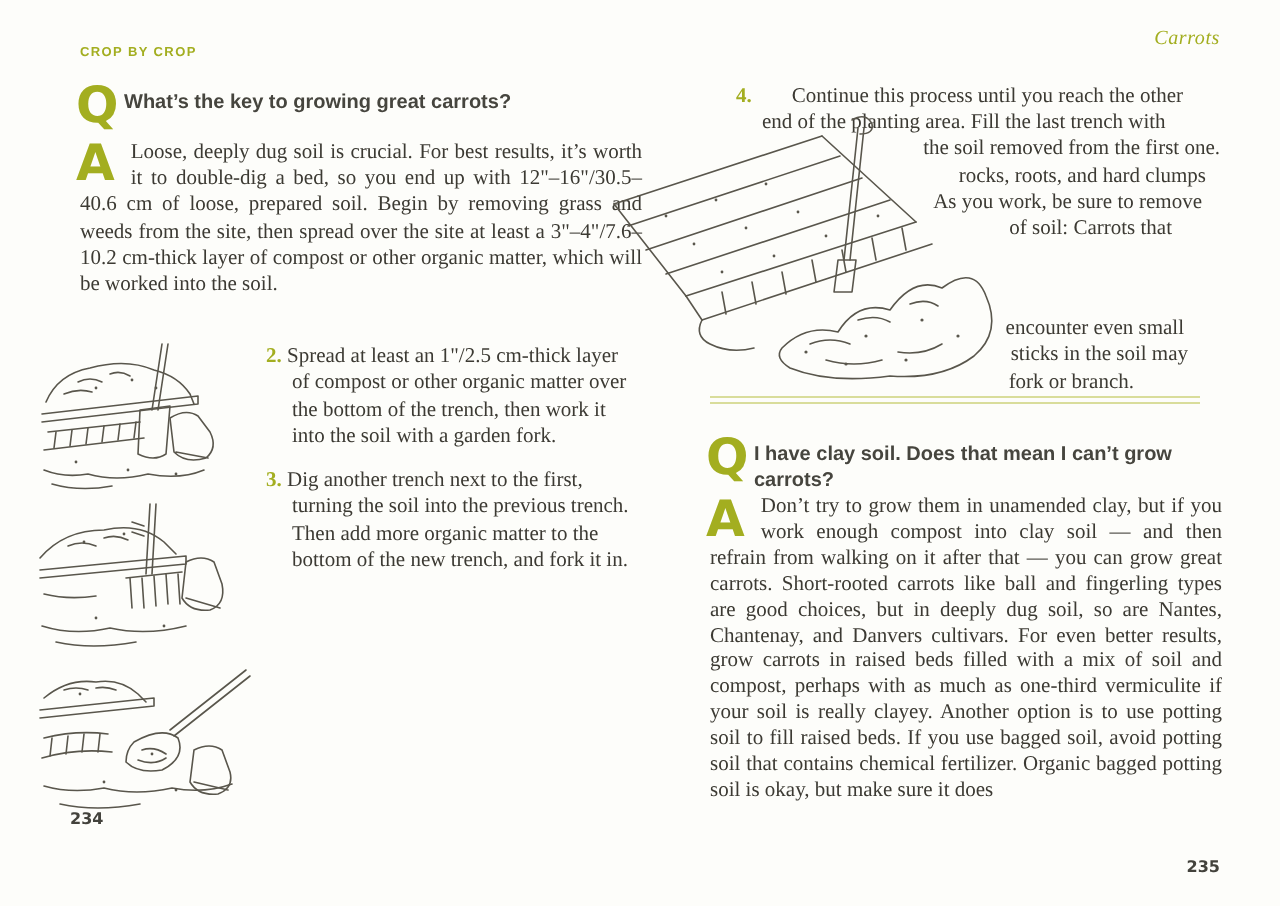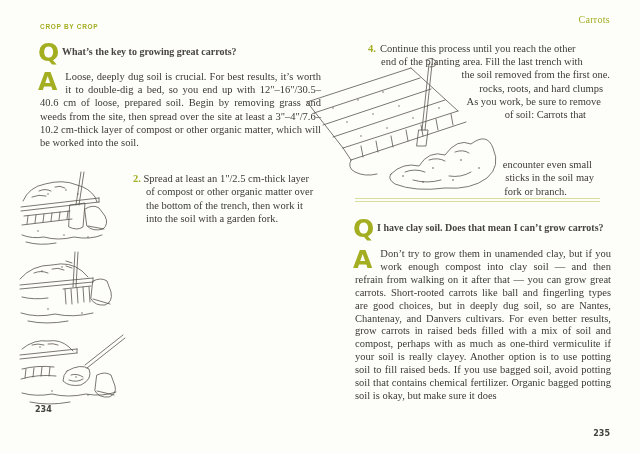--- a/index.html
+++ b/index.html
@@ -1,37 +1,37 @@
 <!DOCTYPE html>
 <html><head>
 <meta charset="utf-8">
 <style>
   html,body{margin:0;padding:0;background:#ffffff;}
   .spread{position:relative;width:640px;height:453px;background:#fdfdfa;overflow:hidden;
           font-family:"Liberation Serif",serif;color:#3c3a33;}
   .abs{position:absolute;}
   .running-head{font-family:"Liberation Sans",sans-serif;font-weight:bold;font-size:6.5px;
                 letter-spacing:.7px;color:#a3ae20;}
-  .running-head-right{font-family:"Liberation Serif",serif;font-weight:normal;
+  .running-head-right{font-family:"Liberation Serif",serif;font-weight:normal;font-style:italic;
                 font-size:10px;letter-spacing:.3px;color:#a3ae20;text-align:right;}
   .qa-row{display:flex;align-items:flex-start;}
   .qa-letter{font-family:"DejaVu Sans",sans-serif;font-weight:bold;font-size:25px;line-height:21px;
              color:#a3ae20;width:24px;flex:0 0 24px;}
-  .q-text{font-family:Liberation Serif, serif;font-weight:bold;font-size:10px;line-height:12.5px;
+  .q-text{font-family:Liberation Sans, sans-serif;font-weight:bold;font-size:10px;line-height:12.5px;
           color:#46453e;margin-top:4px;}
   .body-par{font-size:10.5px;line-height:13.2px;text-align:justify;}
   .drop{float:left;font-family:"DejaVu Sans",sans-serif;font-weight:bold;font-size:25px;line-height:20px;
         color:#a3ae20;margin:2px 8px 1px -2px;}
   .step{font-size:10.5px;line-height:13.3px;padding-left:13px;text-indent:-13px;margin-bottom:9px;}
   .step-num{color:#a3ae20;font-weight:bold;}
   .s4{font-size:10.5px;line-height:13.2px;}
   .s4 .ln{white-space:nowrap;}
   .s4 .l2{padding-left:13px;}
   .s4 .ra{text-align:right;white-space:nowrap;}
-  .s4t{margin-left:4px;}
+  .s4t{margin-left:20px;}
   .separator{border-top:1px solid #d9dd9b;border-bottom:1px solid #d9dd9b;height:2px;}
   .folio{font-family:"DejaVu Sans",sans-serif;font-weight:bold;font-size:8px;color:#43423c;}
   svg.sketch{display:block;}
   svg.sketch *{vector-effect:non-scaling-stroke;}
   .stk{stroke:#59564c;fill:none;stroke-width:.8;stroke-linecap:round;stroke-linejoin:round;}
   .dot{fill:#59564c;stroke:none;}
 </style>
 </head>
 <body>
 
@@ -102,20 +102,24 @@
       <circle class="dot" cx="34" cy="60" r="0.7"></circle>
         <circle class="dot" cx="70" cy="64" r="0.7"></circle>
     </svg>
   </div>
 
   <div class="abs" style="left:133px;top:172px;width:186px;">
     <div class="step">
       <span class="step-num">2.</span>
       <span>Spread at least an 1"/2.5 cm-thick layer of compost or other organic matter over the bottom of the trench, then work it into the soil with a garden fork.</span>
     </div>
+    <div class="step">
+      <span class="step-num">3.</span>
+      <span>Dig another trench next to the first, turning the soil into the previous trench. Then add more organic matter to the bottom of the new trench, and fork it in.</span>
+    </div>
   </div>
 
   <div class="abs folio" style="left:35px;top:405px;">234</div>
 
   <div class="abs running-head-right" style="left:500px;top:14px;width:110px;">Carrots</div>
 
   <div class="abs s4" style="left:368px;top:42px;width:242px;">
     <div class="ln"><span class="step-num">4.</span><span class="s4t">Continue this process until you reach the other</span></div>
     <div class="ln l2">end of the planting area. Fill the last trench with</div>
     <div class="ra" style="padding-right:0px;">the soil removed from the first one.</div>

